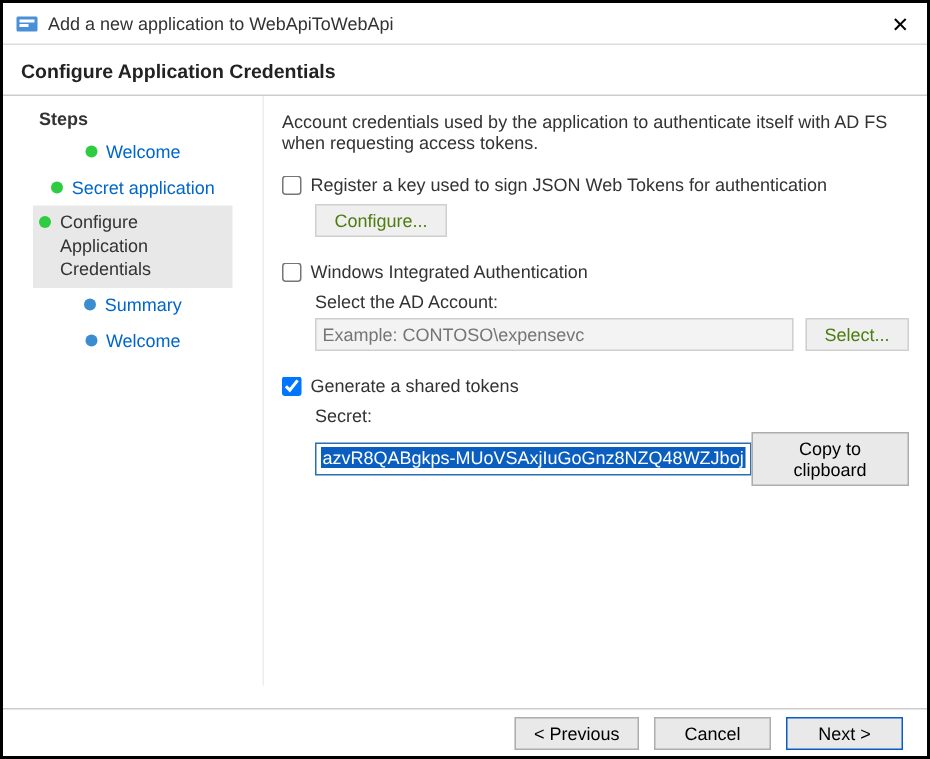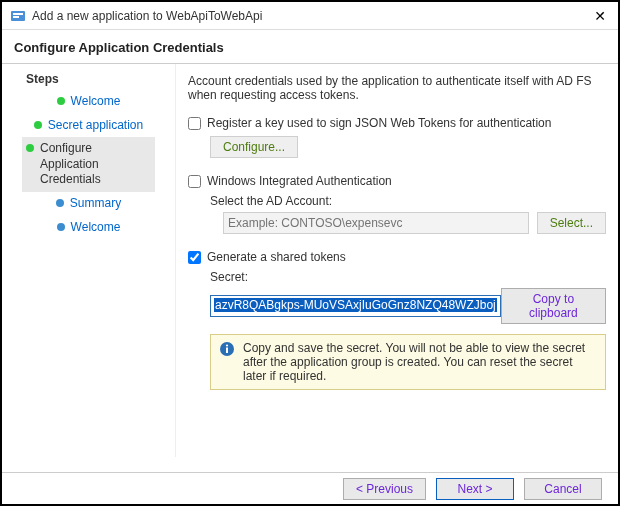--- a/index.html
+++ b/index.html
@@ -18,26 +18,26 @@
   .bullet.done { background: #2ecc40; }
   .bullet.current { background: #2ecc40; }
   .bullet.todo { background: #3b8dd0; }
   .step.current { background: #e8e8e8; color: #333; }
   .main { flex: 1; padding: 10px 12px; color: #333; }
   .intro { margin-bottom: 14px; }
   .section { margin-bottom: 16px; }
   .check-row { display: flex; align-items: center; gap: 6px; margin-bottom: 6px; }
   .sub { margin-left: 22px; }
   .label-small { margin-bottom: 4px; display: block; }
-  .btn { background: #e9e9e9; border: 1px solid #adadad; padding: 3px 12px; cursor: pointer; color: #6d28d9; }
+  .btn { background: #e9e9e9; border: 1px solid #adadad; padding: 3px 12px; cursor: pointer; color: #000000; }
   .btn:disabled, .btn.disabled { color: #4d7c0f; background: #efefef; border-color: #cfcfcf; cursor: default; }
   .text-input { width: 100%; border: 1px solid #7a7a7a; padding: 3px 4px; height: 22px; background: #fff; }
   .text-input:disabled { background: #f3f3f3; color: #9b9b9b; border-color: #cfcfcf; }
   .ad-row { display: flex; gap: 8px; align-items: center; }
-  .ad-row input { flex: 1; margin-left: 13px; }
+  .ad-row input { flex: 1; }
   .secret-row { display: flex; gap: 0; align-items: center; margin-top: 2px;}
   .secret-input { flex: 1; border: 1px solid #2a6fb5; padding: 2px 3px; height: 22px; background: #fff; }
   .secret-input .sel { background: #0a5ec0; color: #fff; padding: 0px 1px; display: inline-block; width: 100%; white-space: nowrap; overflow: hidden; }
   .info-box { display: flex; gap: 8px; border: 1px solid #d8ce8a; background: #fdfbe3; padding: 6px 8px; margin-top: 10px; }
   .info-icon { width: 16px; height: 16px; flex-shrink: 0; }
   .footer { position: absolute; bottom: 0; left: 0; right: 0; height: 32px; border-top: 1px solid #ccc; display: flex; justify-content: flex-end; align-items: center; gap: 10px; padding: 0 16px; }
   .footer .btn { min-width: 78px; }
   .footer .btn.primary { border: 1.5px solid #0a5ec0; }
   input[type=checkbox] { width: 13px; height: 13px; }
 </style>
@@ -118,32 +118,22 @@
         <span>Generate a shared tokens</span>
       </label>
       <div class="sub">
         <span class="label-small">Secret:</span>
         <div class="secret-row">
           <div class="secret-input">
             <span class="sel">azvR8QABgkps-MUoVSAxjIuGoGnz8NZQ48WZJboj</span>
           </div>
           <button class="btn">Copy to clipboard</button>
         </div>
-        <div class="info-box">
-          <span class="info-icon">
-            <svg viewBox="0 0 16 16">
-                <circle cx="8" cy="8" r="7" fill="#2a6fb5"></circle>
-                <rect x="7" y="6.5" width="2" height="5.5" fill="#fff"></rect>
-                <circle cx="8" cy="4.5" r="1.1" fill="#fff"></circle>
-              </svg>
-          </span>
-          <span>Copy and save the secret.  You will not be able to view the secret after the application group is created.  You can reset the secret later if required.</span>
-        </div>
       </div>
     </div>
   </div>
 </div>
 
 <div class="footer">
   <button class="btn">&lt; Previous</button>
+  <button class="btn">Cancel</button>
   <button class="btn primary">Next &gt;</button>
-  <button class="btn">Cancel</button>
 </div>
 
 </body></html>

